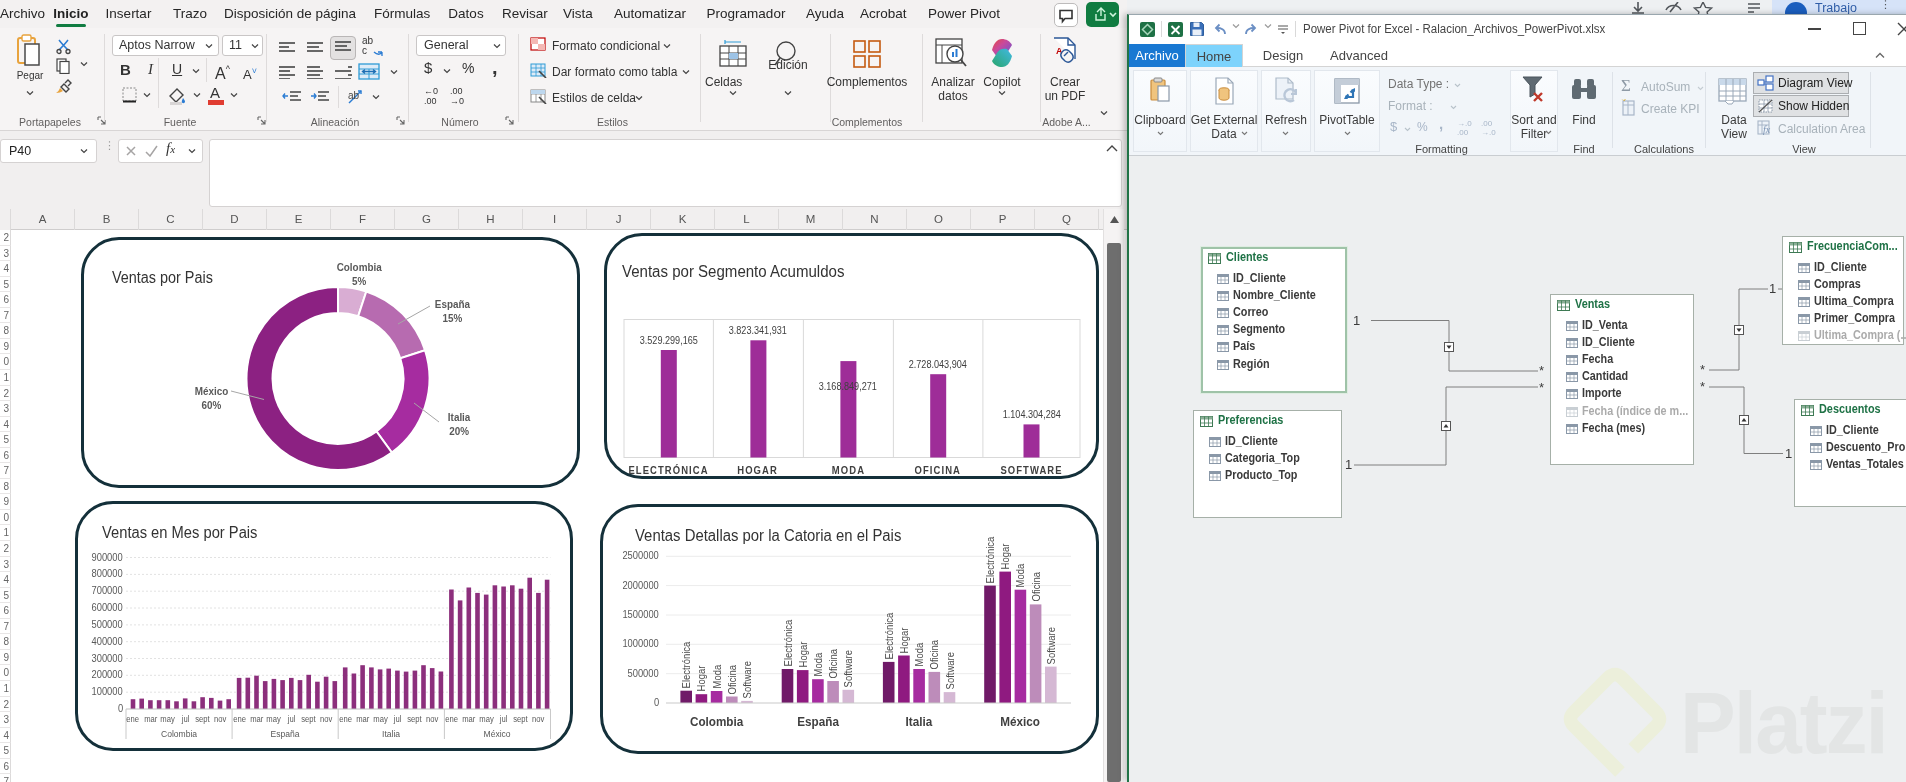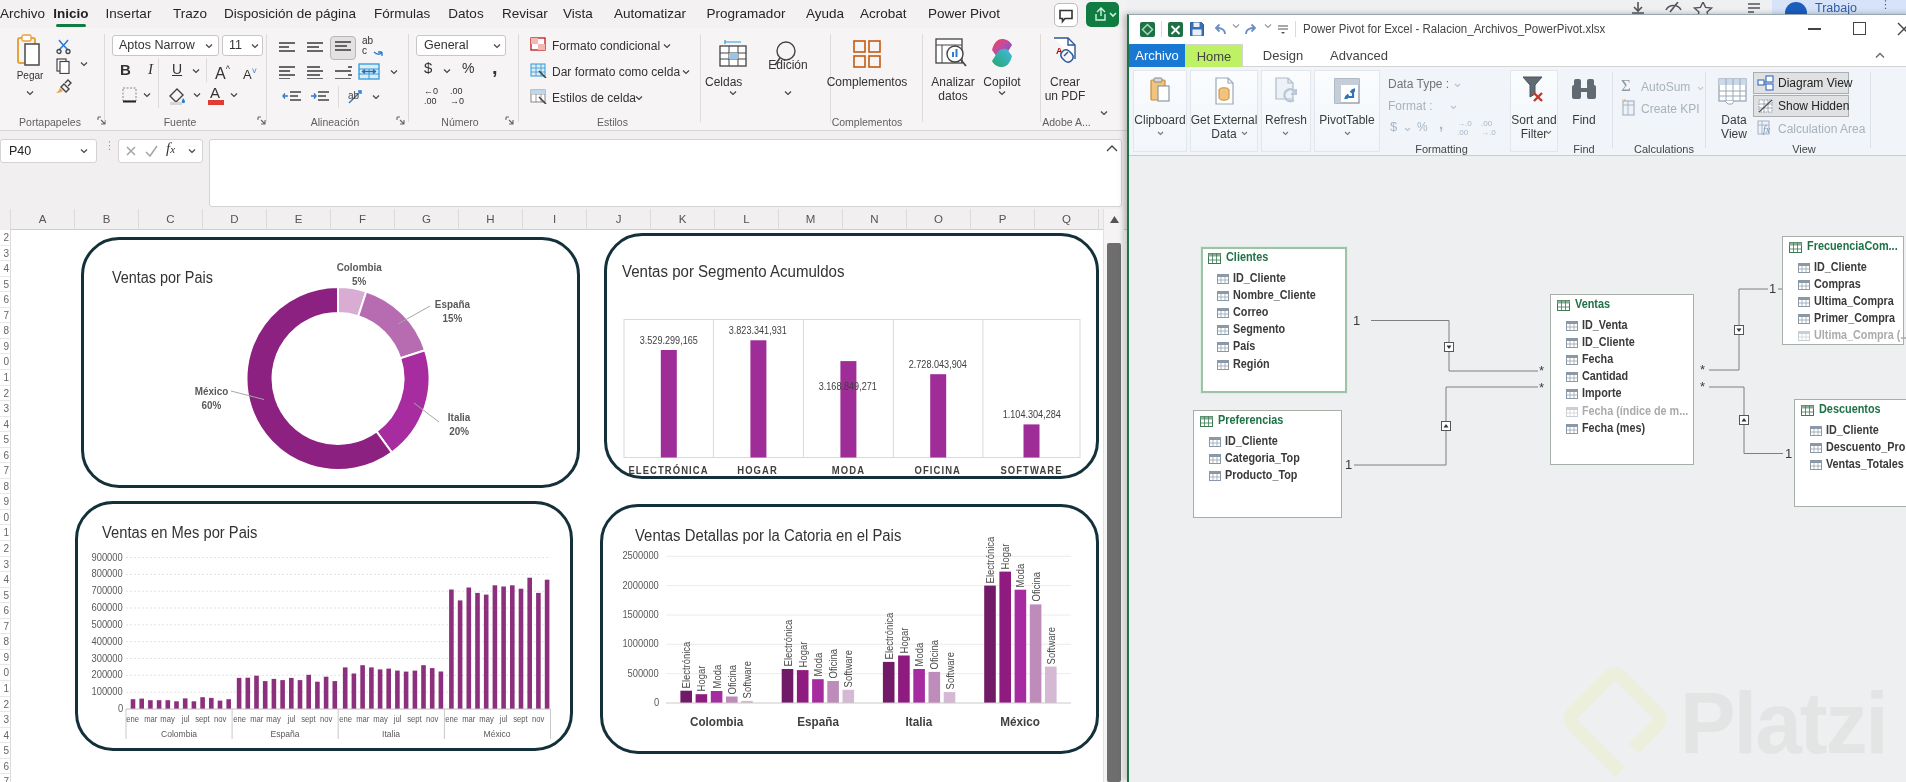--- a/index.html
+++ b/index.html
@@ -198,21 +198,21 @@
       </svg>
       <div class="ab nw" style="left:552px;top:11px;font-size:12px;color:#333;">Formato condicional</div>
       <svg class="ab" style="left:663px;top:15px" width="8" height="6" viewBox="0 0 8 6">
         <path d="M1 1.5l3 3 3-3" stroke="#444" stroke-width="1.2" fill="none"></path>
       </svg>
       <svg class="ab" style="left:530px;top:35px" width="17" height="15" viewBox="0 0 17 15">
         <rect x="1" y="1" width="14" height="12" fill="#DDEBF7" stroke="#2E9BD6" stroke-width="1"></rect>
         <path d="M1 5h14M1 9h14M6 1v12M11 1v12" stroke="#2E9BD6" stroke-width=".8"></path>
         <path d="M9 8l7 7" stroke="#444" stroke-width="1.6"></path>
       </svg>
-      <div class="ab nw" style="left:552px;top:37px;font-size:12px;color:#333;">Dar formato como celda</div>
+      <div class="ab nw" style="left:552px;top:37px;font-size:12px;color:#333;">Dar formato como tabla</div>
       <svg class="ab" style="left:682px;top:41px" width="8" height="6" viewBox="0 0 8 6">
         <path d="M1 1.5l3 3 3-3" stroke="#444" stroke-width="1.2" fill="none"></path>
       </svg>
       <svg class="ab" style="left:530px;top:61px" width="17" height="15" viewBox="0 0 17 15">
         <rect x="1" y="1" width="14" height="12" fill="#fff" stroke="#888" stroke-width="1"></rect>
         <path d="M1 5h14M6 1v12M11 1v12" stroke="#888" stroke-width=".8"></path>
         <rect x="1" y="1" width="14" height="4" fill="#BDD7EE"></rect>
         <path d="M9 8l7 7" stroke="#444" stroke-width="1.6"></path>
       </svg>
       <div class="ab nw" style="left:552px;top:63px;font-size:12px;color:#333;">Estilos de celda</div>
@@ -634,21 +634,21 @@
       <div class="ab" style="left:166px;top:6px;width:1px;height:16px;background:#D9D9D9;"></div>
       <div class="ab nw" style="left:174px;top:7px;font-size:12.5px;color:#444;transform:scaleX(0.92);transform-origin:0 0;">Power Pivot for Excel - Ralacion_Archivos_PowerPivot.xlsx</div>
       <div class="ab" style="left:679px;top:13px;width:13px;height:2px;background:#444;"></div>
       <div class="ab" style="left:724px;top:7px;width:13px;height:13px;border:1.5px solid #444;"></div>
       <svg class="ab" style="left:768px;top:7px" width="14" height="14" viewBox="0 0 14 14">
         <path d="M1 1l12 12M13 1L1 13" stroke="#444" stroke-width="1.4"></path>
       </svg>
     </div>
     <div class="ab" style="left:0;top:29px;width:100%;height:23px;background:#fff;border-bottom:1px solid #D4D4D4;">
       <div class="ab" style="left:0;top:0;width:56px;height:23px;background:#1878D2;color:#fff;font-size:13px;text-align:center;line-height:23px;">Archivo</div>
-      <div class="ab" style="left:56px;top:0;width:58px;height:24px;background:#bef264;border:1px solid #D4D4D4;border-bottom:none;color:#444;font-size:13px;text-align:center;line-height:23px;">Home</div>
+      <div class="ab" style="left:56px;top:0;width:58px;height:24px;background:#7dd3fc;border:1px solid #D4D4D4;border-bottom:none;color:#444;font-size:13px;text-align:center;line-height:23px;">Home</div>
       <div class="ab nw" style="left:124px;top:0;width:60px;height:23px;color:#444;font-size:13px;text-align:center;line-height:23px;">Design</div>
       <div class="ab nw" style="left:192px;top:0;width:76px;height:23px;color:#444;font-size:13px;text-align:center;line-height:23px;">Advanced</div>
       <svg class="ab" style="left:746px;top:8px" width="10" height="7" viewBox="0 0 10 7">
         <path d="M1 5.5L5 1.5l4 4" stroke="#666" stroke-width="1.3" fill="none"></path>
       </svg>
     </div>
     <div class="ab" style="left:0;top:52px;width:100%;height:89px;background:#F1F5F9;border-bottom:1px solid #C9CDD1;">
       <div class="ab" style="left:4px;top:3px;width:54px;height:82px;background:linear-gradient(#FAFCFE,#F2F6FA);border:1px solid #E2E7ED;"></div>
       <svg class="ab" style="left:16px;top:9px" width="30" height="30" viewBox="0 0 30 30">
         <rect x="6" y="4" width="14" height="20" rx="1" fill="#F0C47E" stroke="#C98C3C" stroke-width="1.2"></rect>

